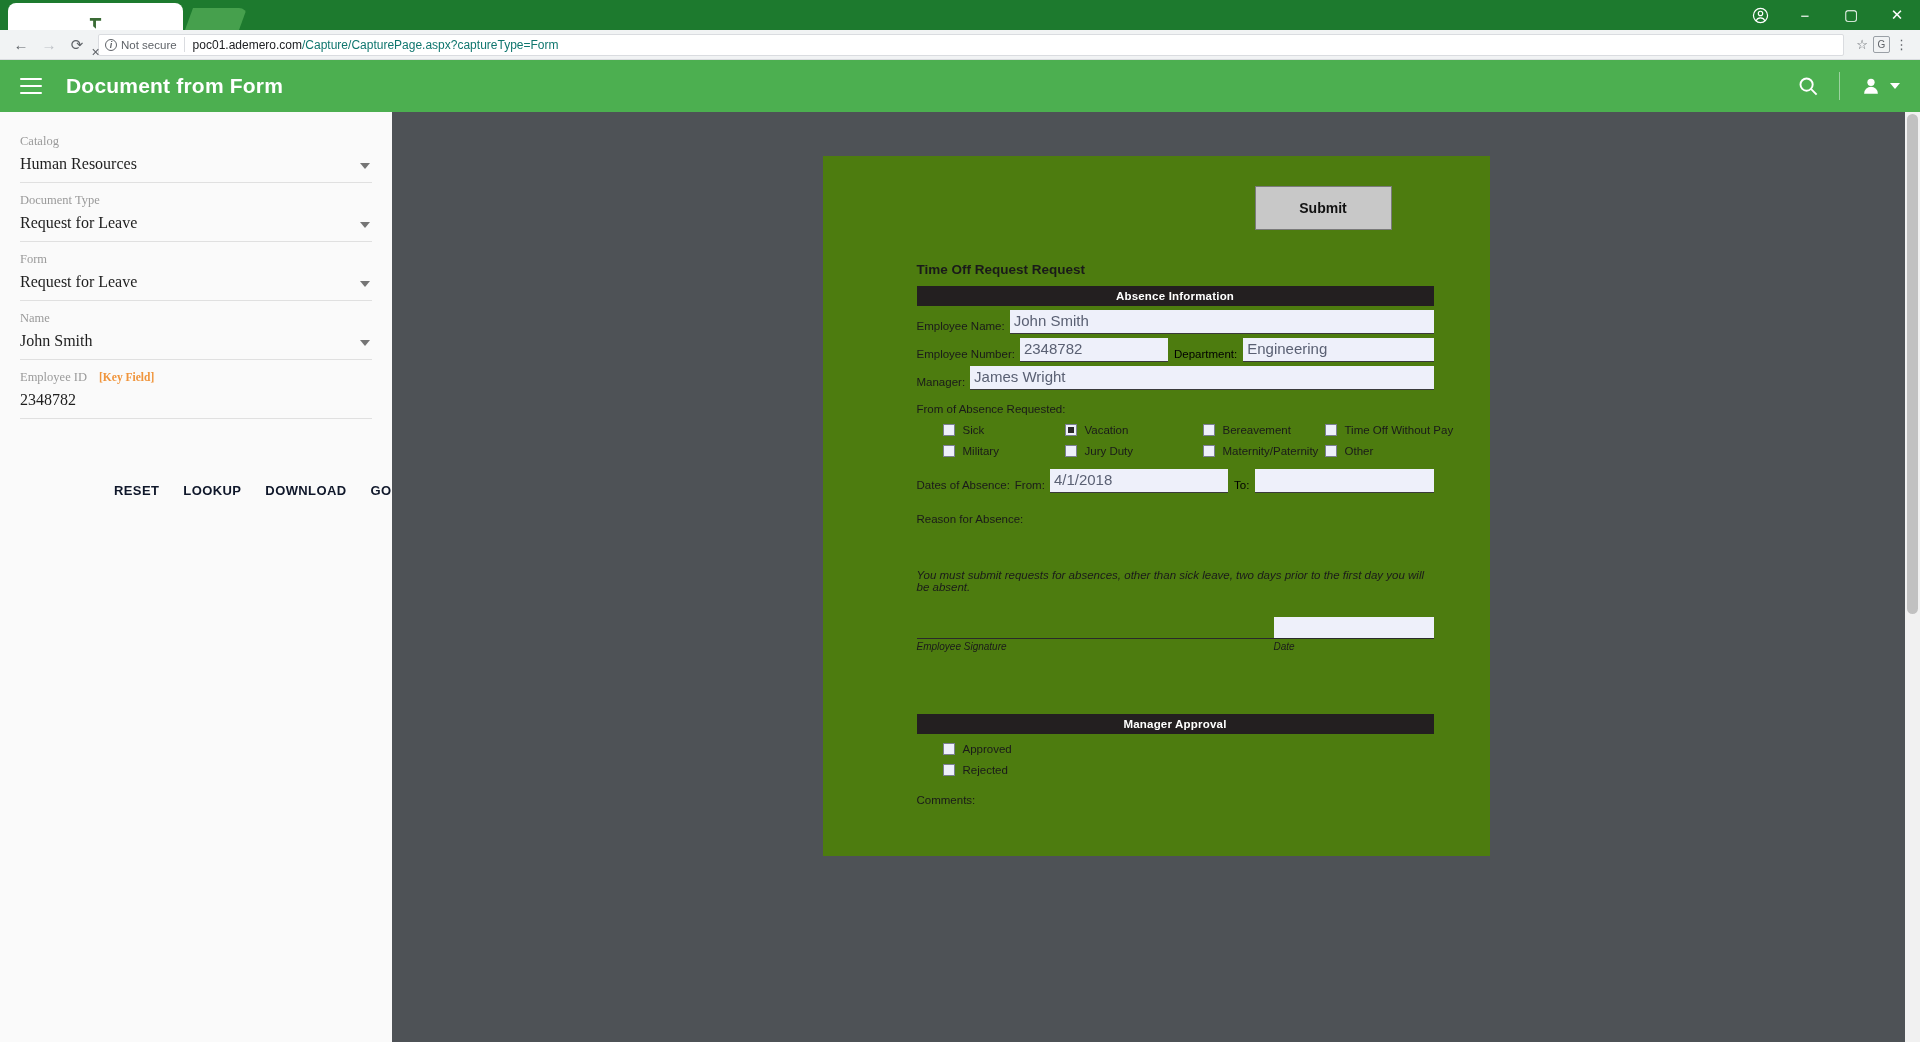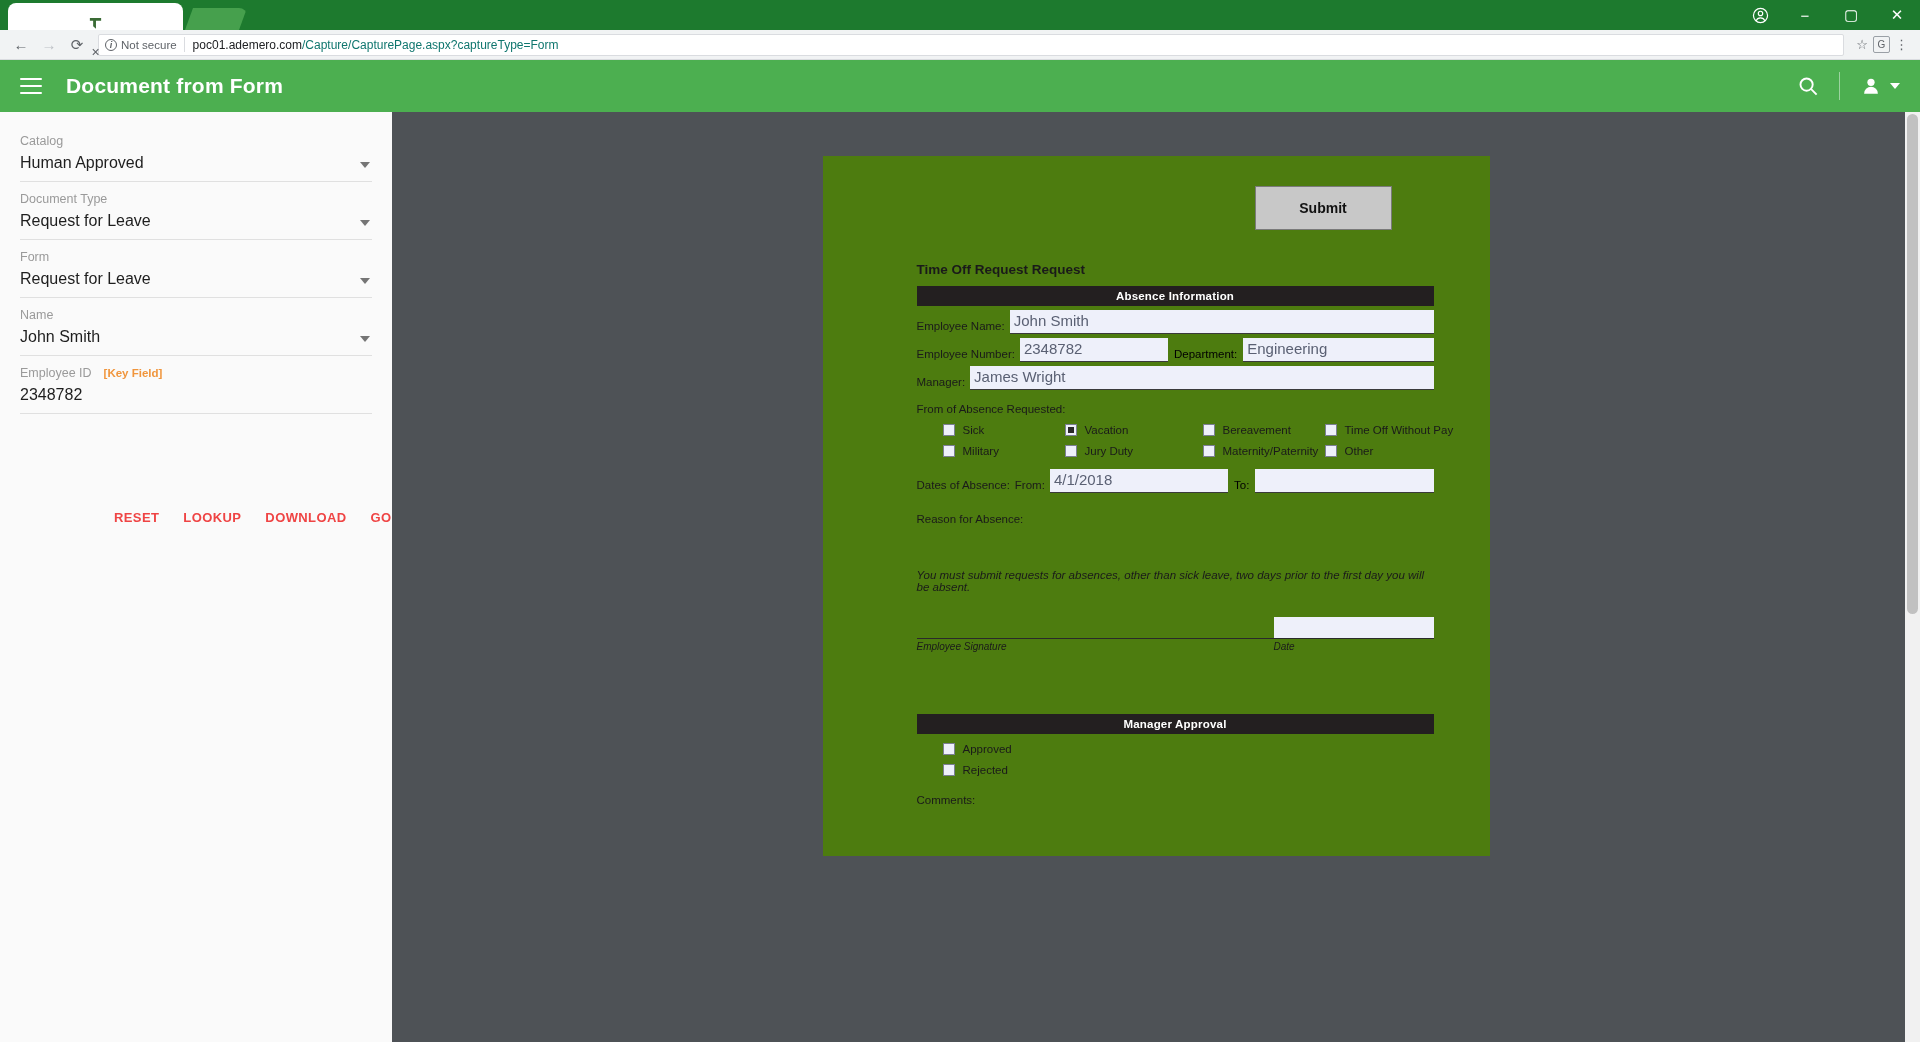--- a/index.html
+++ b/index.html
@@ -115,38 +115,38 @@
   }
 
   
   .app-body { display: flex; height: calc(1042px - 30px - 30px - 52px); }
 
   
   .sidebar {
     width: 392px; flex: 0 0 392px; background: #fafafa;
     padding: 22px 20px 0 20px; overflow: hidden;
   }
-  .field-group { margin-bottom: 2px; padding-bottom: 8px; }
+  .field-group { margin-bottom: 2px; padding-bottom: 8px; font-family: Liberation Serif, serif; }
   .field-inner { position: relative; border-bottom: 1px solid #e0e0e0; padding-bottom: 9px; }
   .field-label { font-size: 12.5px; color: #9a9a9a; margin-bottom: 6px; }
   .field-value { font-size: 16px; color: #1e1e1e; font-weight: 500; }
   .field-caret {
     position: absolute; right: 2px; bottom: 13px;
     width: 0; height: 0; border-left: 5px solid transparent;
     border-right: 5px solid transparent; border-top: 6px solid #757575;
   }
   .key-row { display: flex; align-items: baseline; gap: 12px; }
   .key-badge { font-size: 11.5px; color: #f0953c; font-weight: 600; }
   .sidebar-actions {
     display: flex; gap: 0; margin-top: 48px;
     padding-left: 82px; align-items: center;
   }
   .action-btn {
-    font-size: 13px; font-weight: bold; color: #ef4444;
-    letter-spacing: .4px; padding: 8px 12px; white-space: nowrap; margin-top: 32px;
+    font-size: 13px; font-weight: bold; color: #0f172a;
+    letter-spacing: .4px; padding: 8px 12px; white-space: nowrap;
   }
 
   
   .canvas {
     flex: 1; background: #4e5256; position: relative;
     overflow: hidden; padding-top: 44px;
   }
   .paper {
     width: 667px; margin: 0 auto; background: #4d7c0f;
     min-height: 700px; padding: 30px 36px 40px 36px;
@@ -302,21 +302,21 @@
     <div class="caret-down"></div>
   </div>
 </div>
 
 <div class="app-body">
 
   <div class="sidebar">
     <div class="field-group">
       <div class="field-inner">
         <div class="field-label">Catalog</div>
-        <div class="field-value">Human Approved</div>
+        <div class="field-value">Human Resources</div>
         <div class="field-caret"></div>
       </div>
     </div>
     <div class="field-group">
       <div class="field-inner">
         <div class="field-label">Document Type</div>
         <div class="field-value">Request for Leave</div>
         <div class="field-caret"></div>
       </div>
     </div>

